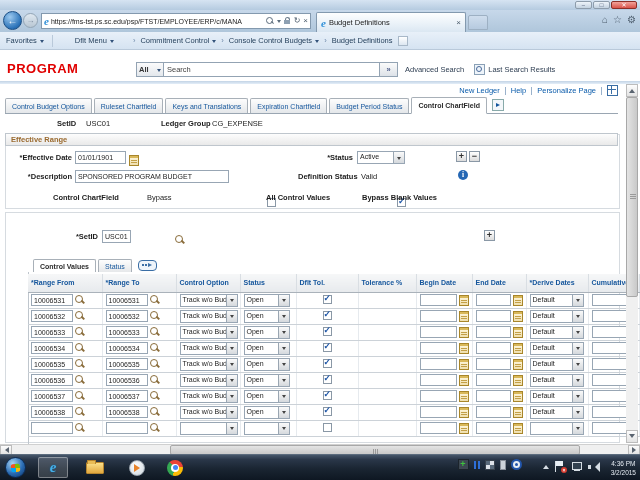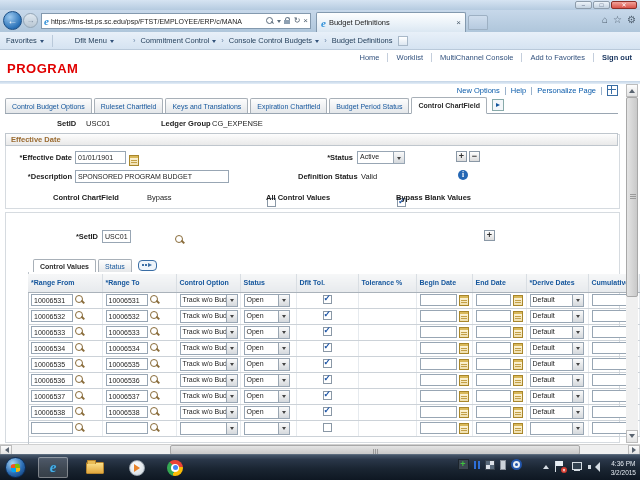--- a/index.html
+++ b/index.html
@@ -248,39 +248,39 @@
       <span class="dropcaret"></span>
     </span>
     <span class="crumb-arrow">›</span>
     <span class="menu-item">
       <span>Budget Definitions</span>
       <span class="bc-icon"></span>
     </span>
   </div>
 
   <div class="abs" id="psheader">
-    <div id="portal-links">
-      <span class="plink">Home</span>
-      <span class="psep"></span>
-      <span class="plink">Worklist</span>
-      <span class="psep"></span>
-      <span class="plink">MultiChannel Console</span>
-      <span class="psep"></span>
-      <span class="plink">Add to Favorites</span>
-      <span class="psep"></span>
-      <span class="plink signout">Sign out</span>
-    </div>
     <div id="oracle">PROGRAM</div>
+    <div id="searchbar">
+      <span id="scopebox">
+        <span>All</span>
+        <span class="dropcaret"></span>
+      </span>
+      <span id="searchinput">Search</span>
+      <span id="gobtn">»</span>
+      <span id="advsearch">Advanced Search</span>
+      <span class="lsr-icon"></span>
+      <span id="lsrtext">Last Search Results</span>
+    </div>
   </div>
   <div class="abs" id="divider"></div>
 
   <div class="abs" id="content">
 
     <div id="pagebar">
-      <span>New Options</span>
+      <span>New Ledger</span>
       <span class="psep"></span>
       <span>Help</span>
       <span class="psep"></span>
       <span>Personalize Page</span>
       <span class="psep"></span>
       <span class="grid-icon"></span>
     </div>
 
     <div id="tabstrip">
       <div class="tab">Control Budget Options</div>
@@ -293,21 +293,21 @@
     </div>
 
     
     <span class="abs lbl" style="left:57px;top:35px">SetID</span>
     <span class="abs val" style="left:86px;top:35px">USC01</span>
     <span class="abs lbl" style="left:161px;top:35px">Ledger Group</span>
     <span class="abs val" style="left:212px;top:35px">CG_EXPENSE</span>
 
     
     <div class="abs groupbox" style="left:5px;top:50px;width:613px;height:73px"></div>
-    <div class="abs sectbar" style="left:5px;top:49px;width:613px;height:13px">Effective Date</div>
+    <div class="abs sectbar" style="left:5px;top:49px;width:613px;height:13px">Effective Range</div>
 
     <span class="abs lbl" style="left:8px;top:69px;width:64px;text-align:right">*Effective Date</span>
     <span class="abs inp" style="left:75px;top:67px;width:51px">01/01/1901</span>
     <span class="abs cal" style="left:129px;top:68px"></span>
     <span class="abs lbl" style="left:297px;top:69px;width:56px;text-align:right">*Status</span>
     <span class="abs sel" style="left:357px;top:67px;width:48px">
       <span class="sv">Active</span>
       <span class="sb"></span>
     </span>
     <span class="abs pm" style="left:456px;top:67px">+</span>
@@ -317,21 +317,21 @@
     <span class="abs inp" style="left:75px;top:86px;width:154px">SPONSORED PROGRAM BUDGET</span>
     <span class="abs lbl" style="left:298px;top:88px">Definition Status</span>
     <span class="abs val" style="left:361px;top:88px">Valid</span>
     <span class="abs info-icon" style="left:458px;top:86px">i</span>
 
     <span class="abs lbl" style="left:53px;top:109px">Control ChartField</span>
     <span class="abs val" style="left:147px;top:109px">Bypass</span>
     <span class="abs cb" id="cb-allcv" style="left:253px;top:109px"></span>
     <span class="abs lbl" style="left:266px;top:109px">All Control Values</span>
     <span class="abs cb checked" id="cb-bypass" style="left:369px;top:109px"></span>
-    <span class="abs lbl" style="left:396px;top:109px">Bypass Blank Values</span>
+    <span class="abs lbl" style="left:362px;top:109px">Bypass Blank Values</span>
 
     
     <div class="abs groupbox" style="left:5px;top:128px;width:613px;height:229px"></div>
 
     <span class="abs lbl" style="left:40px;top:148px;width:58px;text-align:right">*SetID</span>
     <span class="abs inp" style="left:102px;top:146px;width:29px">USC01</span>
     <span class="abs lk" style="left:134px;top:147px"></span>
     <span class="abs pm" style="left:484px;top:146px">+</span>
 
     

